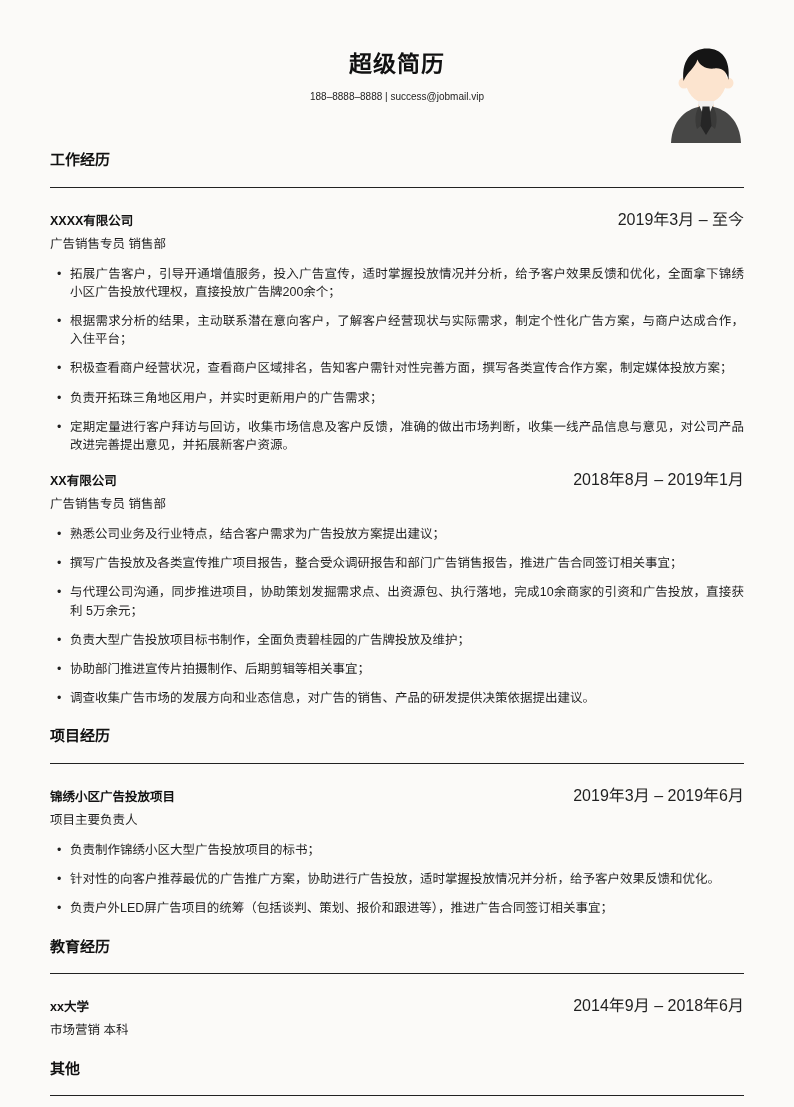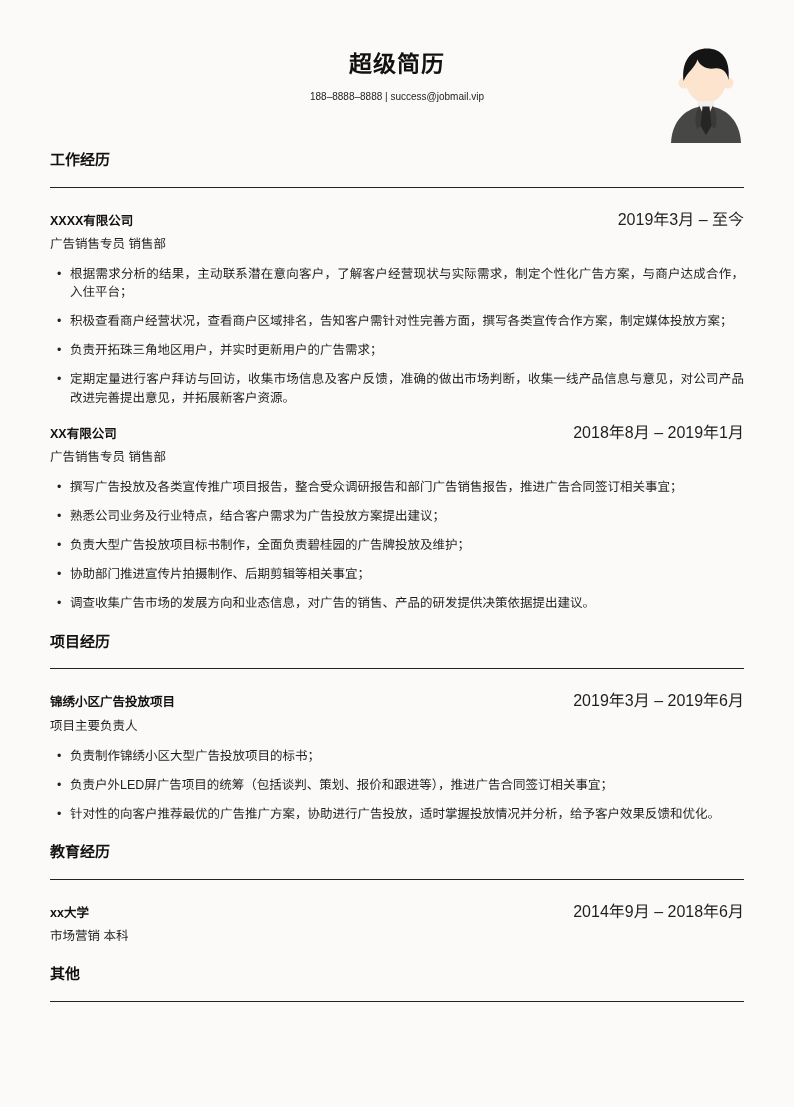--- a/index.html
+++ b/index.html
@@ -80,56 +80,58 @@
   <div class="section">
     <div class="section-heading">工作经历</div>
 
     <div class="entry">
       <div class="entry-header">
         <span class="entry-org">XXXX有限公司</span>
         <span class="entry-date">2019年3月 – 至今</span>
       </div>
       <div class="entry-role">广告销售专员 销售部</div>
       <ul class="bullets">
+        <li>拓展广告客户，引导开通增值服务，投入广告宣传，适时掌握投放情况并分析，给予客户效果反馈和优化，全面拿下锦绣小区广告投放代理权，直接投放广告牌200余个；</li>
         <li>根据需求分析的结果，主动联系潜在意向客户，了解客户经营现状与实际需求，制定个性化广告方案，与商户达成合作，入住平台；</li>
         <li>积极查看商户经营状况，查看商户区域排名，告知客户需针对性完善方面，撰写各类宣传合作方案，制定媒体投放方案；</li>
         <li>负责开拓珠三角地区用户，并实时更新用户的广告需求；</li>
         <li>定期定量进行客户拜访与回访，收集市场信息及客户反馈，准确的做出市场判断，收集一线产品信息与意见，对公司产品改进完善提出意见，并拓展新客户资源。</li>
       </ul>
     </div>
 
     <div class="entry">
       <div class="entry-header">
         <span class="entry-org">XX有限公司</span>
         <span class="entry-date">2018年8月 – 2019年1月</span>
       </div>
       <div class="entry-role">广告销售专员 销售部</div>
       <ul class="bullets">
+        <li>熟悉公司业务及行业特点，结合客户需求为广告投放方案提出建议；</li>
         <li>撰写广告投放及各类宣传推广项目报告，整合受众调研报告和部门广告销售报告，推进广告合同签订相关事宜；</li>
-        <li>熟悉公司业务及行业特点，结合客户需求为广告投放方案提出建议；</li>
+        <li>与代理公司沟通，同步推进项目，协助策划发掘需求点、出资源包、执行落地，完成10余商家的引资和广告投放，直接获利 5万余元；</li>
         <li>负责大型广告投放项目标书制作，全面负责碧桂园的广告牌投放及维护；</li>
         <li>协助部门推进宣传片拍摄制作、后期剪辑等相关事宜；</li>
         <li>调查收集广告市场的发展方向和业态信息，对广告的销售、产品的研发提供决策依据提出建议。</li>
       </ul>
     </div>
   </div>
 
   <div class="section">
     <div class="section-heading">项目经历</div>
 
     <div class="entry">
       <div class="entry-header">
         <span class="entry-org">锦绣小区广告投放项目</span>
         <span class="entry-date">2019年3月 – 2019年6月</span>
       </div>
       <div class="entry-role">项目主要负责人</div>
       <ul class="bullets">
         <li>负责制作锦绣小区大型广告投放项目的标书；</li>
+        <li>针对性的向客户推荐最优的广告推广方案，协助进行广告投放，适时掌握投放情况并分析，给予客户效果反馈和优化。</li>
         <li>负责户外LED屏广告项目的统筹（包括谈判、策划、报价和跟进等），推进广告合同签订相关事宜；</li>
-        <li>针对性的向客户推荐最优的广告推广方案，协助进行广告投放，适时掌握投放情况并分析，给予客户效果反馈和优化。</li>
       </ul>
     </div>
   </div>
 
   <div class="section">
     <div class="section-heading">教育经历</div>
 
     <div class="entry">
       <div class="entry-header">
         <span class="entry-org">xx大学</span>

